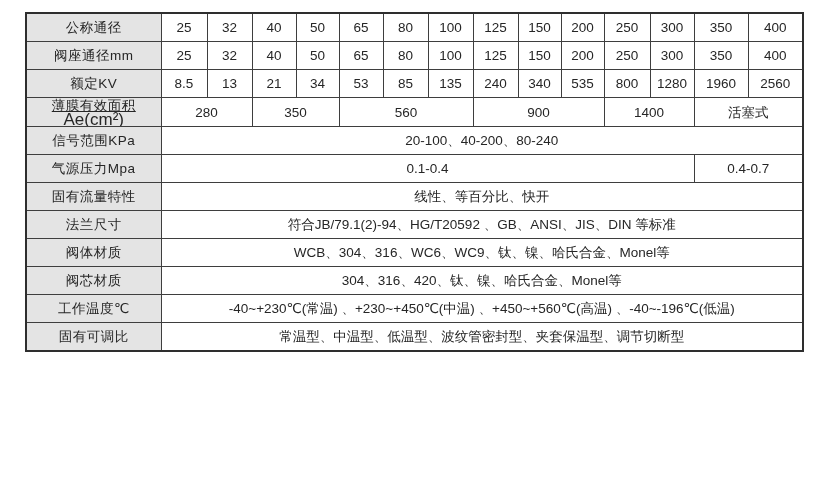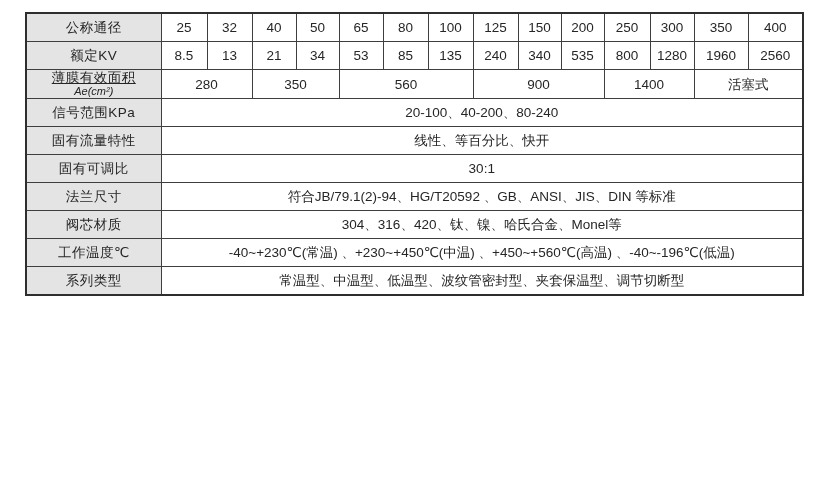--- a/index.html
+++ b/index.html
@@ -43,24 +43,23 @@
   }
   table.spec th {
     background: #e4e4e4;
     letter-spacing: 0.5px;
   }
   table.spec td {
     background: #ffffff;
   }
   table.spec .label-sub {
     display: block;
-    font-size: 11px;
+    font-size: 17px;
     line-height: 13px;
     letter-spacing: 0;
-    font-style: italic;
   }
   table.spec .label-main {
     display: block;
     line-height: 15px;
     text-decoration: underline;
   }
 </style>
 </head>
 <body>
 
@@ -79,20 +78,37 @@
       <col style="width:43px">
         <col style="width:43px">
         <col style="width:46px">
         <col style="width:44px">
       <col style="width:54px">
         <col style="width:55px">
     </colgroup>
     <tbody>
         <tr>
           <th>公称通径</th>
+          <td>25</td>
+          <td>32</td>
+          <td>40</td>
+          <td>50</td>
+          <td>65</td>
+          <td>80</td>
+          <td>100</td>
+          <td>125</td>
+          <td>150</td>
+          <td>200</td>
+          <td>250</td>
+          <td>300</td>
+          <td>350</td>
+          <td>400</td>
+        </tr>
+        <tr>
+          <th>阀座通径mm</th>
           <td>25</td>
           <td>32</td>
           <td>40</td>
           <td>50</td>
           <td>65</td>
           <td>80</td>
           <td>100</td>
           <td>125</td>
           <td>150</td>
           <td>200</td>
@@ -128,38 +144,43 @@
           <td colspan="3">560</td>
           <td colspan="3">900</td>
           <td colspan="2">1400</td>
           <td colspan="2">活塞式</td>
         </tr>
         <tr>
           <th>信号范围KPa</th>
           <td colspan="14">20-100、40-200、80-240</td>
         </tr>
         <tr>
+          <th>气源压力Mpa</th>
+          <td colspan="12">0.1-0.4</td>
+          <td colspan="2">0.4-0.7</td>
+        </tr>
+        <tr>
           <th>固有流量特性</th>
           <td colspan="14">线性、等百分比、快开</td>
         </tr>
         <tr>
-          <th>固有可调比</th>
-          <td colspan="14">30:1</td>
+          <th>法兰尺寸</th>
+          <td colspan="14">符合JB/79.1(2)-94、HG/T20592 、GB、ANSI、JIS、DIN 等标准</td>
         </tr>
         <tr>
-          <th>法兰尺寸</th>
-          <td colspan="14">符合JB/79.1(2)-94、HG/T20592 、GB、ANSI、JIS、DIN 等标准</td>
+          <th>阀体材质</th>
+          <td colspan="14">WCB、304、316、WC6、WC9、钛、镍、哈氏合金、Monel等</td>
         </tr>
         <tr>
           <th>阀芯材质</th>
           <td colspan="14">304、316、420、钛、镍、哈氏合金、Monel等</td>
         </tr>
         <tr>
           <th>工作温度℃</th>
           <td colspan="14">-40~+230℃(常温) 、+230~+450℃(中温) 、+450~+560℃(高温) 、-40~-196℃(低温)</td>
         </tr>
         <tr>
-          <th>系列类型</th>
+          <th>固有可调比</th>
           <td colspan="14">常温型、中温型、低温型、波纹管密封型、夹套保温型、调节切断型</td>
         </tr>
       </tbody>
   </table>
 </div>
 
 </body></html>

